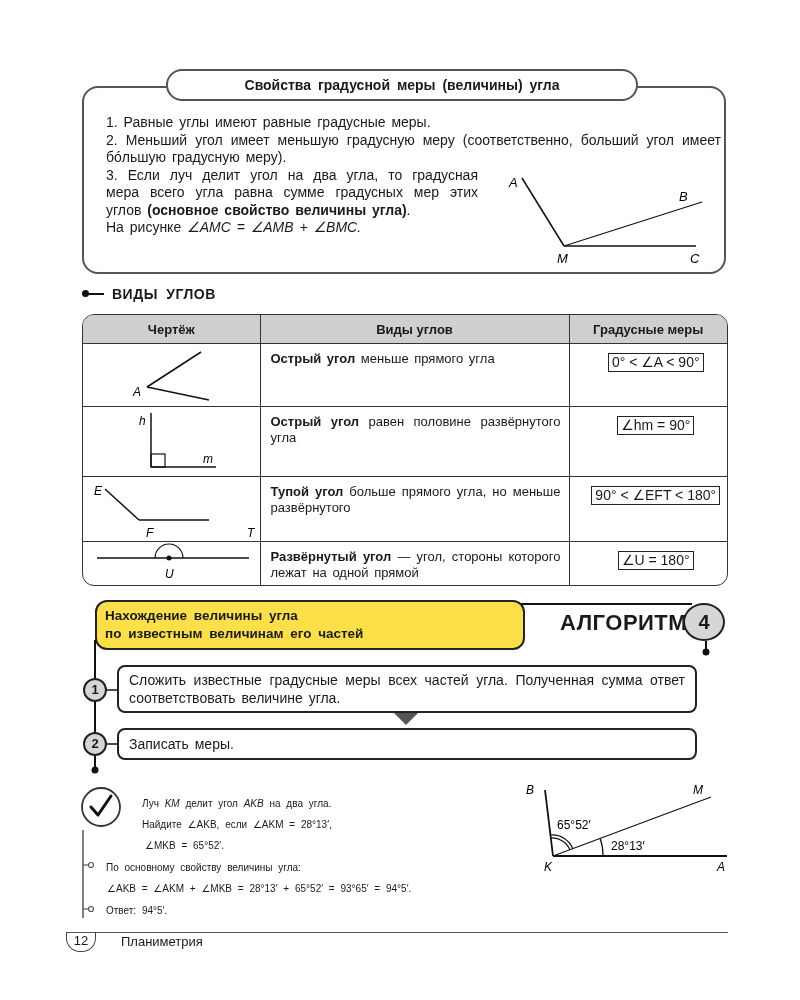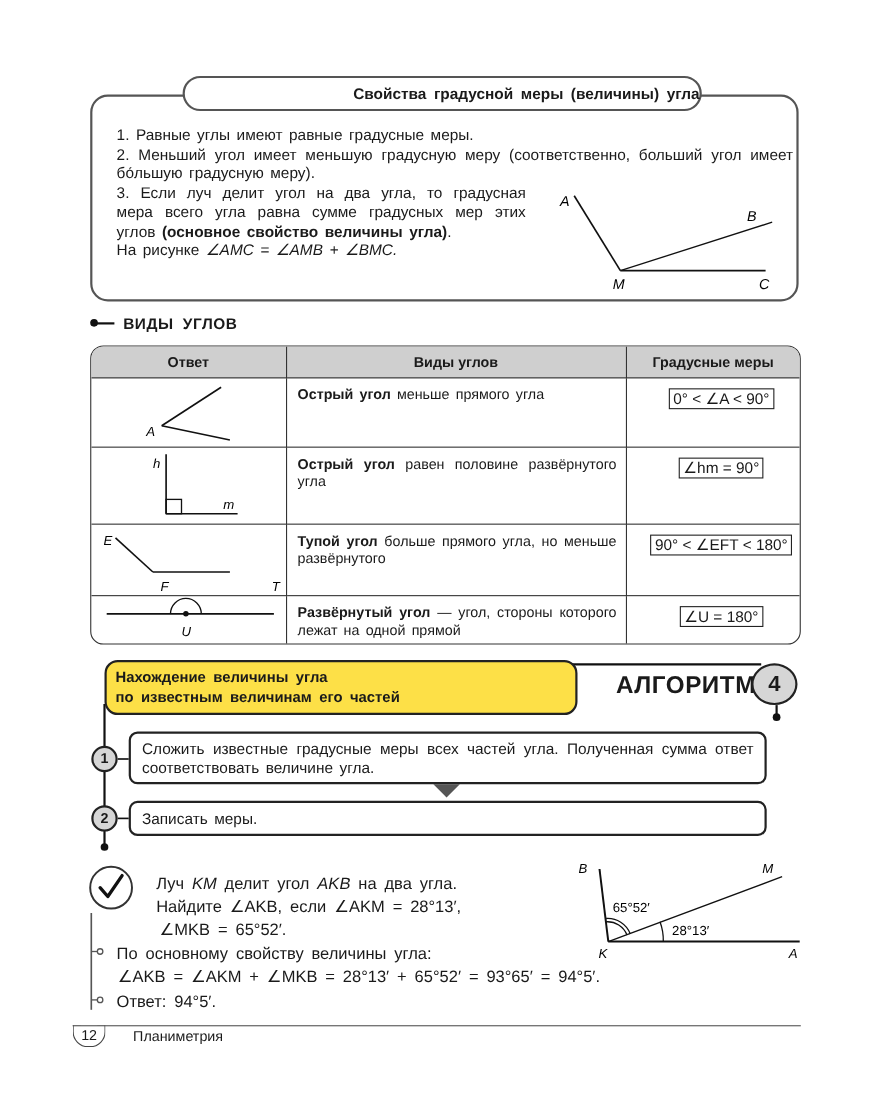--- a/index.html
+++ b/index.html
@@ -2,21 +2,21 @@
 <html><head>
 <meta charset="utf-8">
 <style>
   html, body { margin:0; padding:0; background:#ffffff; }
   body { width:800px; height:1000px; position:relative; overflow:hidden;
          font-family:"Liberation Sans", sans-serif; color:#1a1a1a; }
   .abs { position:absolute; }
   
   .props-box { left:82px; top:86px; width:644px; height:188px; border:2px solid #555; border-radius:16px; box-sizing:border-box; }
   .props-title { left:166px; top:69px; width:472px; height:32px; border:2px solid #555; border-radius:16px; background:#fff; box-sizing:border-box;
-                 text-align:right; font-weight:bold; font-size:14px; line-height:28px; word-spacing:3px; }
+                 text-align:center; font-weight:bold; font-size:14px; line-height:28px; word-spacing:3px; }
   .props-text { left:106px; top:114px; width:615px; font-size:14px; line-height:17.5px; word-spacing:2px; }
   .props-text p { margin:0; }
   .props-left { width:372px; text-align:justify; }
   .italic { font-style:italic;margin-top:24px; }
   .bold { font-weight:bold; }
   
   .section-head { left:84px; top:286px; font-weight:bold; font-size:14px; letter-spacing:0.5px; word-spacing:4px; display:flex; align-items:center; gap:8px; }
   .dotline { display:inline-block; width:20px; height:2px; background:#111; position:relative; }
   .dotline::before { content:""; position:absolute; left:-2px; top:-3px; width:7px; height:7px; border-radius:50%; background:#111; }
   
@@ -30,21 +30,21 @@
   .measure { text-align:center; padding-top:9px;padding-left:16px; }
   .measure span { display:inline-block; border:1.5px solid #222; padding:0 3px; font-size:14px; line-height:17px; }
   
   .alg-title { left:95px; top:600px; width:430px; height:50px; background:#fde047; border:2px solid #222; border-radius:12px; box-sizing:border-box;
                font-weight:bold; font-size:13.5px; line-height:18px; padding:5px 8px; word-spacing:3px; }
   .alg-label { left:528px; top:610px; font-weight:bold; font-size:22px; letter-spacing:0.5px;margin-left:32px; }
   .alg-num { left:683px; top:603px; width:42px; height:38px; border-radius:50%; border:2px solid #222; background:#d6d6d6; box-sizing:border-box;
              text-align:center; font-weight:bold; font-size:20px; line-height:34px; }
   .step-circle { width:24px; height:24px; border-radius:50%; border:2px solid #222; background:#d6d6d6; box-sizing:border-box; text-align:center; font-weight:bold; font-size:13px; line-height:20px; }
   .step-box { border:2px solid #222; border-radius:8px; box-sizing:border-box; font-size:14px; line-height:18px; padding:4px 10px; word-spacing:2px; text-align:justify; }
-  .ex-text { font-size:15px; line-height:21px; word-spacing:3px; }
+  .ex-text { font-size:10px; line-height:21px; word-spacing:3px; }
   .footer-line { left:66px; top:932px; width:662px; height:1px; background:#555; }
   .page-num { left:66px; top:932px; width:30px; height:20px; border:1.5px solid #444; border-radius:0 0 14px 14px; box-sizing:border-box; border-top:none; text-align:center; font-size:13px; line-height:18px; }
   .footer-title { left:121px; top:934px; font-size:13px; }
 </style>
 </head>
 <body>
 
 <div class="abs props-box"></div>
 <div class="abs props-title">Свойства градусной меры (величины) угла</div>
 <div class="abs props-text">
@@ -70,21 +70,21 @@
 
 <div class="abs table-wrap">
   <table>
     <colgroup>
         <col style="width:177px">
         <col style="width:309px">
         <col>
       </colgroup>
     <thead>
       <tr>
-        <th>Ответ</th>
+        <th>Чертёж</th>
         <th>Виды углов</th>
         <th>Градусные меры</th>
       </tr>
     </thead>
     <tbody>
       <tr style="height:63px">
         <td>
           <svg width="176" height="62" style="position:absolute;left:0;top:0">
             <line x1="118" y1="8" x2="64" y2="43" stroke="#111" stroke-width="1.5"></line>
             <line x1="64" y1="43" x2="126" y2="56" stroke="#111" stroke-width="1.5"></line>

